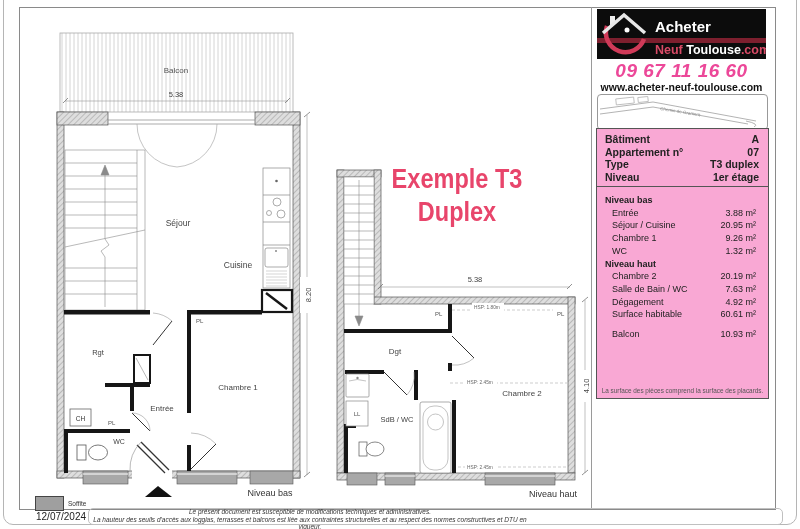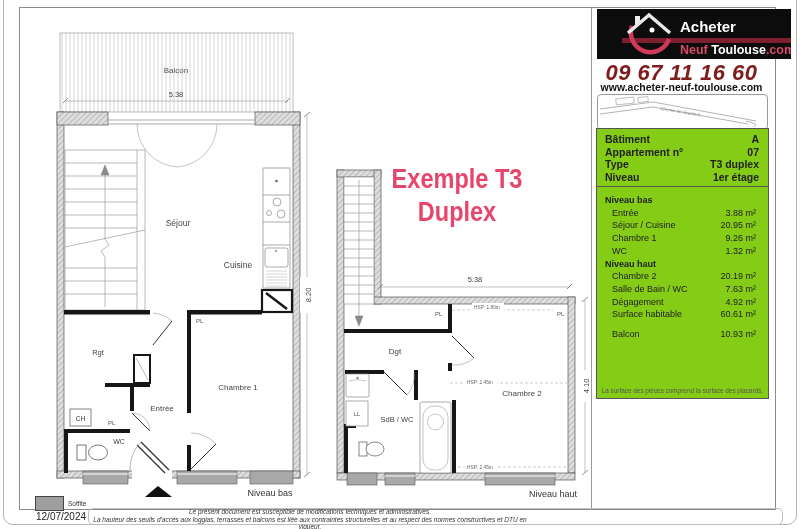--- a/index.html
+++ b/index.html
@@ -6,28 +6,28 @@
   .sheet{position:relative;width:800px;height:529px;background:#fff;overflow:hidden;
          font-family:"Liberation Sans","DejaVu Sans",sans-serif;color:#222;}
   .outer-border{position:absolute;left:3px;top:-12px;width:792px;height:535px;
                 border:1px solid #b5b5b5;border-radius:10px;}
   .inner-frame{position:absolute;left:19px;top:7px;width:755px;height:501px;border:1px solid #8a8a8a;}
   .v-divider{position:absolute;left:591px;top:7px;width:1px;height:501px;background:#9a9a9a;}
   .bottom-strip{position:absolute;left:88px;top:508px;width:693px;height:15px;
                 border:1px solid #c0c0c0;border-radius:5px;}
   svg text{font-family:"Liberation Sans","DejaVu Sans",sans-serif;}
   
-  .logo-box{position:absolute;left:597px;top:9px;width:169px;height:50px;background:#0c0c0c;padding-left:25px;}
+  .logo-box{position:absolute;left:597px;top:9px;width:169px;height:50px;background:#0c0c0c;}
   .phone{position:absolute;left:597px;top:60px;width:169px;text-align:center;
-         font-weight:bold;font-style:italic;font-size:22px;letter-spacing:.5px;color:#7f1d1d;}
+         font-weight:bold;font-style:italic;font-size:19px;letter-spacing:.5px;color:#ec4899;}
   .website{position:absolute;left:597px;top:81px;width:169px;text-align:center;
            font-weight:bold;font-size:10.5px;color:#111;}
   .map-box{position:absolute;left:597px;top:94px;width:169px;height:34px;border:1px solid #999;
            border-radius:4px;background:#fff;overflow:hidden;}
-  .info-box{position:absolute;left:596px;top:128px;width:171px;height:269px;border:1px solid #555;background:#84cc16;}
+  .info-box{position:absolute;left:596px;top:128px;width:171px;height:269px;border:1px solid #555;background:#f9a8d4;}
   .info-head{padding:4px 9px 3px 8px;border-bottom:1px solid #555;}
   .info-head .row{display:flex;justify-content:space-between;font-size:10.5px;font-weight:bold;line-height:12.5px;}
   .info-detail{padding:7px 12px 0 15px;font-size:9px;}
   .info-detail .row{display:flex;justify-content:space-between;line-height:12.7px;color:#222;}
   .info-detail .sect{font-weight:bold;margin-left:-7px;line-height:12.7px;}
   .info-detail .total{font-weight:normal;}
   .info-foot{position:absolute;bottom:4px;left:0;right:0;text-align:center;font-size:6.4px;color:#555;}
   .spacer7{height:7px;}
   
   .plan-title{position:absolute;left:377px;top:162px;width:160px;text-align:center;

